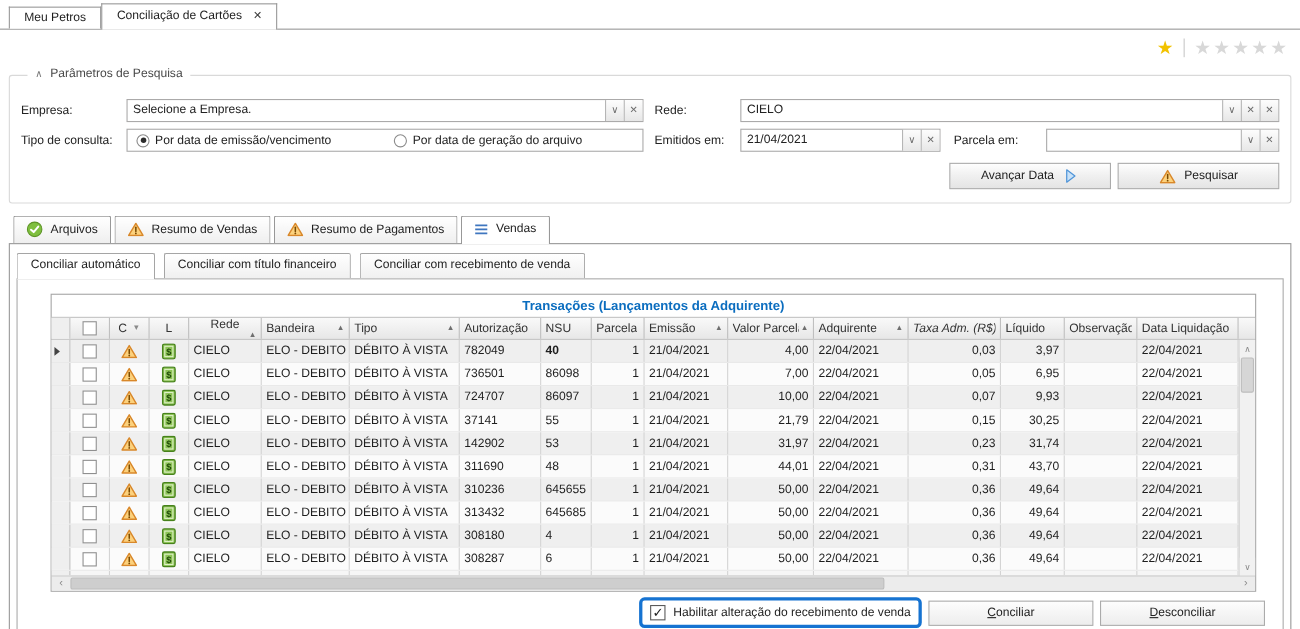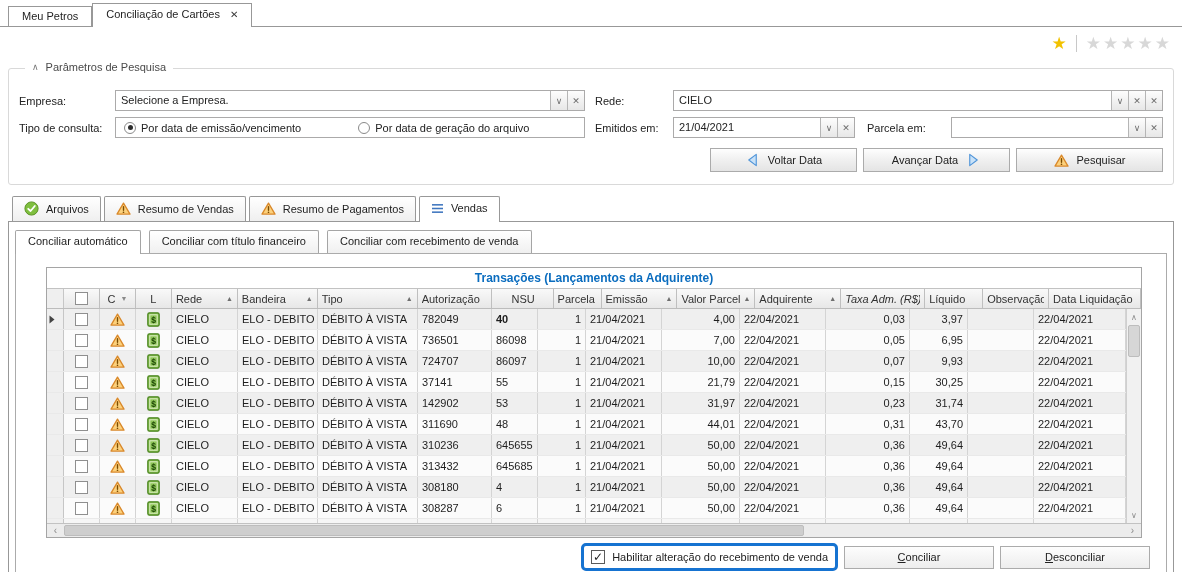--- a/index.html
+++ b/index.html
@@ -154,28 +154,20 @@
       <span class="lbl lbl3">Parcela em:</span>
       <div class="combo grow">
         <span class="combo-text"></span>
         <span class="combo-btn">∨</span>
         <span class="combo-btn">✕</span>
       </div>
     </div>
 
     <div class="gb-buttons">
       <div class="win-btn">
-        <span class="ic">
-            <svg width="15" height="14" viewBox="0 0 16 14">
-              <path d="M12 1 L4 7 L12 13 Z" fill="#c9e2f8" stroke="#4f94d8" stroke-width="1.2" stroke-linejoin="round"></path>
-            </svg>
-          </span>
-        <span>Voltar Data</span>
-      </div>
-      <div class="win-btn">
         <span>Avançar Data</span>
         <span class="ic">
             <svg width="15" height="14" viewBox="0 0 16 14">
               <path d="M4 1 L12 7 L4 13 Z" fill="#c9e2f8" stroke="#4f94d8" stroke-width="1.2" stroke-linejoin="round"></path>
             </svg>
           </span>
       </div>
       <div class="win-btn">
         <span class="ic">
             <svg width="15" height="13" viewBox="0 0 16 14">
@@ -257,36 +249,36 @@
               <div class="gcell center" style="width: 36px;">
                 <span class="cb"></span>
               </div>
               <div class="gcell center" style="width: 36px;">
                 <span class="hlabel">C</span>
                 <span class="filt">▼</span>
               </div>
               <div class="gcell center" style="width: 36px;">
                 <span class="hlabel">L</span>
               </div>
-              <div class="gcell" style="width: 66px;">
+              <div class="gcell" style="width: 66px; flex-direction: column;">
                 <span class="hlabel">Rede</span>
                 <span class="sort">▲</span>
               </div>
               <div class="gcell" style="width: 80px;">
                 <span class="hlabel">Bandeira</span>
                 <span class="sort">▲</span>
               </div>
               <div class="gcell" style="width: 100px;">
                 <span class="hlabel">Tipo</span>
                 <span class="sort">▲</span>
               </div>
               <div class="gcell" style="width: 74px;">
                 <span class="hlabel">Autorização</span>
               </div>
-              <div class="gcell" style="width: 46px; margin-left: 16px;">
+              <div class="gcell" style="width: 46px;">
                 <span class="hlabel">NSU</span>
               </div>
               <div class="gcell" style="width: 48px;">
                 <span class="hlabel">Parcela</span>
               </div>
               <div class="gcell" style="width: 76px;">
                 <span class="hlabel">Emissão</span>
                 <span class="sort">▲</span>
               </div>
               <div class="gcell" style="width: 78px;">

